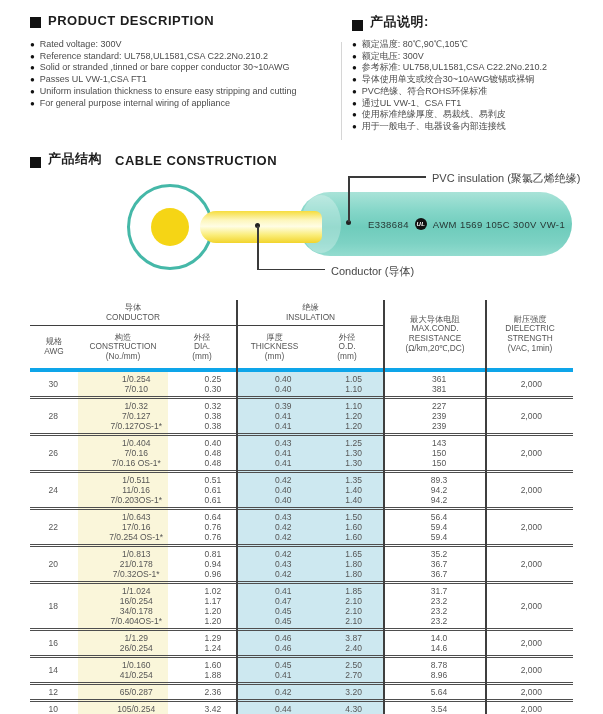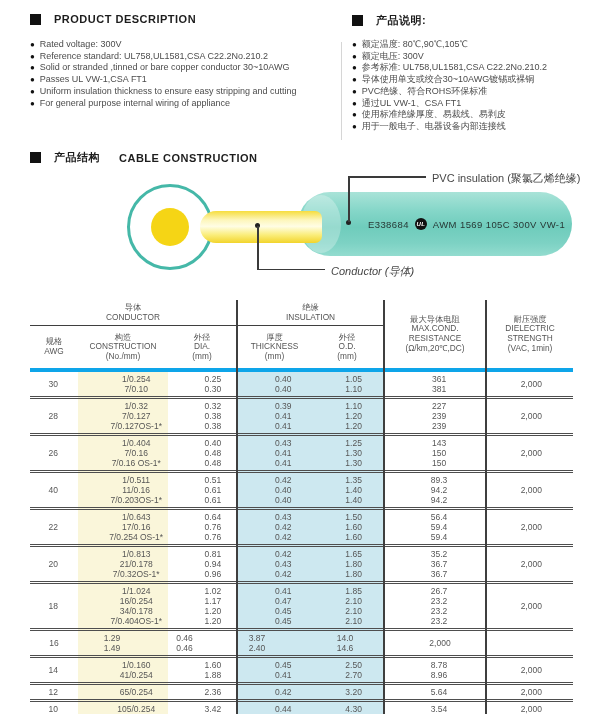--- a/index.html
+++ b/index.html
@@ -1,19 +1,19 @@
 <!DOCTYPE html>
 <html><head>
 <meta charset="utf-8">
 <style>
   html,body{margin:0;padding:0;background:#fff;}
   #page{position:relative;width:603px;height:714px;background:#fff;overflow:hidden;
         font-family:"Liberation Sans",sans-serif;color:#4a4a4a;}
-  .sec-title{position:absolute;font-size:11px;font-weight:bold;color:#1d1d1d;letter-spacing:.5px;
-             display:flex;align-items:center;gap:13px;}
+  .sec-title{position:absolute;font-size:13px;font-weight:bold;color:#1d1d1d;letter-spacing:.5px;
+             display:flex;align-items:flex-end;gap:7px;}
   .sq{width:11px;height:11px;background:#111;display:inline-block;}
   .bullets{position:absolute;font-size:9px;color:#4c4c4c;white-space:nowrap;}
   .bullet-line{line-height:11.7px;display:flex;align-items:center;}
   .bullet-line::before{content:"●";font-size:8px;color:#111;margin-right:5px;}
   .vdiv{position:absolute;width:1px;background:#d6d6d6;}
 
   
   .xsec-outer{position:absolute;left:127px;top:184px;width:80px;height:80px;border:3px solid #45b8a8;
               border-radius:50%;background:#fff;}
   .xsec-core{position:absolute;left:21px;top:21px;width:38px;height:38px;border-radius:50%;background:#f5d515;}
@@ -112,21 +112,21 @@
   </div>
 
   <div class="ldot" style="left:346px;top:220px;"></div>
   <div class="lline" style="left:348px;top:176px;width:1.5px;height:46px;"></div>
   <div class="lline" style="left:348px;top:176px;width:78px;height:1.5px;"></div>
   <div class="dlabel" style="left:432px;top:171px;">PVC insulation (聚氯乙烯绝缘)</div>
 
   <div class="ldot" style="left:255px;top:223px;"></div>
   <div class="lline" style="left:257px;top:226px;width:1.5px;height:44px;"></div>
   <div class="lline" style="left:257px;top:268.5px;width:68px;height:1.5px;"></div>
-  <div class="dlabel" style="left:331px;top:264px;font-style:italic;">Conductor (导体)</div>
+  <div class="dlabel" style="left:331px;top:264px;">Conductor (导体)</div>
 
   <div id="spec-table">
     <div class="strip yellow"></div>
     <div class="strip blue"></div>
     <div class="tvline" style="left:206px;"></div>
     <div class="tvline" style="left:353px;"></div>
     <div class="tvline" style="left:455px;"></div>
 
     <div class="thead">
       <div class="hcell" style="left:0;top:0;width:206px;height:25px;">
@@ -277,21 +277,21 @@
             <div class="ln">150</div>
             <div class="ln">150</div>
           </div>
           <div class="sp"></div>
           <div class="cell dielectric">
             <div class="ln">2,000</div>
           </div>
         </div>
         <div class="trow">
           <div class="cell awg">
-            <div class="ln">40</div>
+            <div class="ln">24</div>
           </div>
           <div class="cell construction">
             <div class="ln">1/0.511</div>
             <div class="ln">11/0.16</div>
             <div class="ln">7/0.203OS-1*</div>
           </div>
           <div class="cell dia">
             <div class="ln">0.51</div>
             <div class="ln">0.61</div>
             <div class="ln">0.61</div>
@@ -414,37 +414,41 @@
             <div class="ln">0.45</div>
           </div>
           <div class="cell od">
             <div class="ln">1.85</div>
             <div class="ln">2.10</div>
             <div class="ln">2.10</div>
             <div class="ln">2.10</div>
           </div>
           <div class="sp"></div>
           <div class="cell resistance">
-            <div class="ln">26.7</div>
+            <div class="ln">31.7</div>
             <div class="ln">23.2</div>
             <div class="ln">23.2</div>
             <div class="ln">23.2</div>
           </div>
           <div class="sp"></div>
           <div class="cell dielectric">
             <div class="ln">2,000</div>
           </div>
         </div>
         <div class="trow">
           <div class="cell awg">
             <div class="ln">16</div>
           </div>
+          <div class="cell construction">
+            <div class="ln">1/1.29</div>
+            <div class="ln">26/0.254</div>
+          </div>
           <div class="cell dia">
             <div class="ln">1.29</div>
-            <div class="ln">1.49</div>
+            <div class="ln">1.24</div>
           </div>
           <div class="sp"></div>
           <div class="cell thickness">
             <div class="ln">0.46</div>
             <div class="ln">0.46</div>
           </div>
           <div class="cell od">
             <div class="ln">3.87</div>
             <div class="ln">2.40</div>
           </div>
@@ -487,21 +491,21 @@
           <div class="sp"></div>
           <div class="cell dielectric">
             <div class="ln">2,000</div>
           </div>
         </div>
         <div class="trow">
           <div class="cell awg">
             <div class="ln">12</div>
           </div>
           <div class="cell construction">
-            <div class="ln">65/0.254</div>
+            <div class="ln">65/0.287</div>
           </div>
           <div class="cell dia">
             <div class="ln">2.36</div>
           </div>
           <div class="sp"></div>
           <div class="cell thickness">
             <div class="ln">0.42</div>
           </div>
           <div class="cell od">
             <div class="ln">3.20</div>

